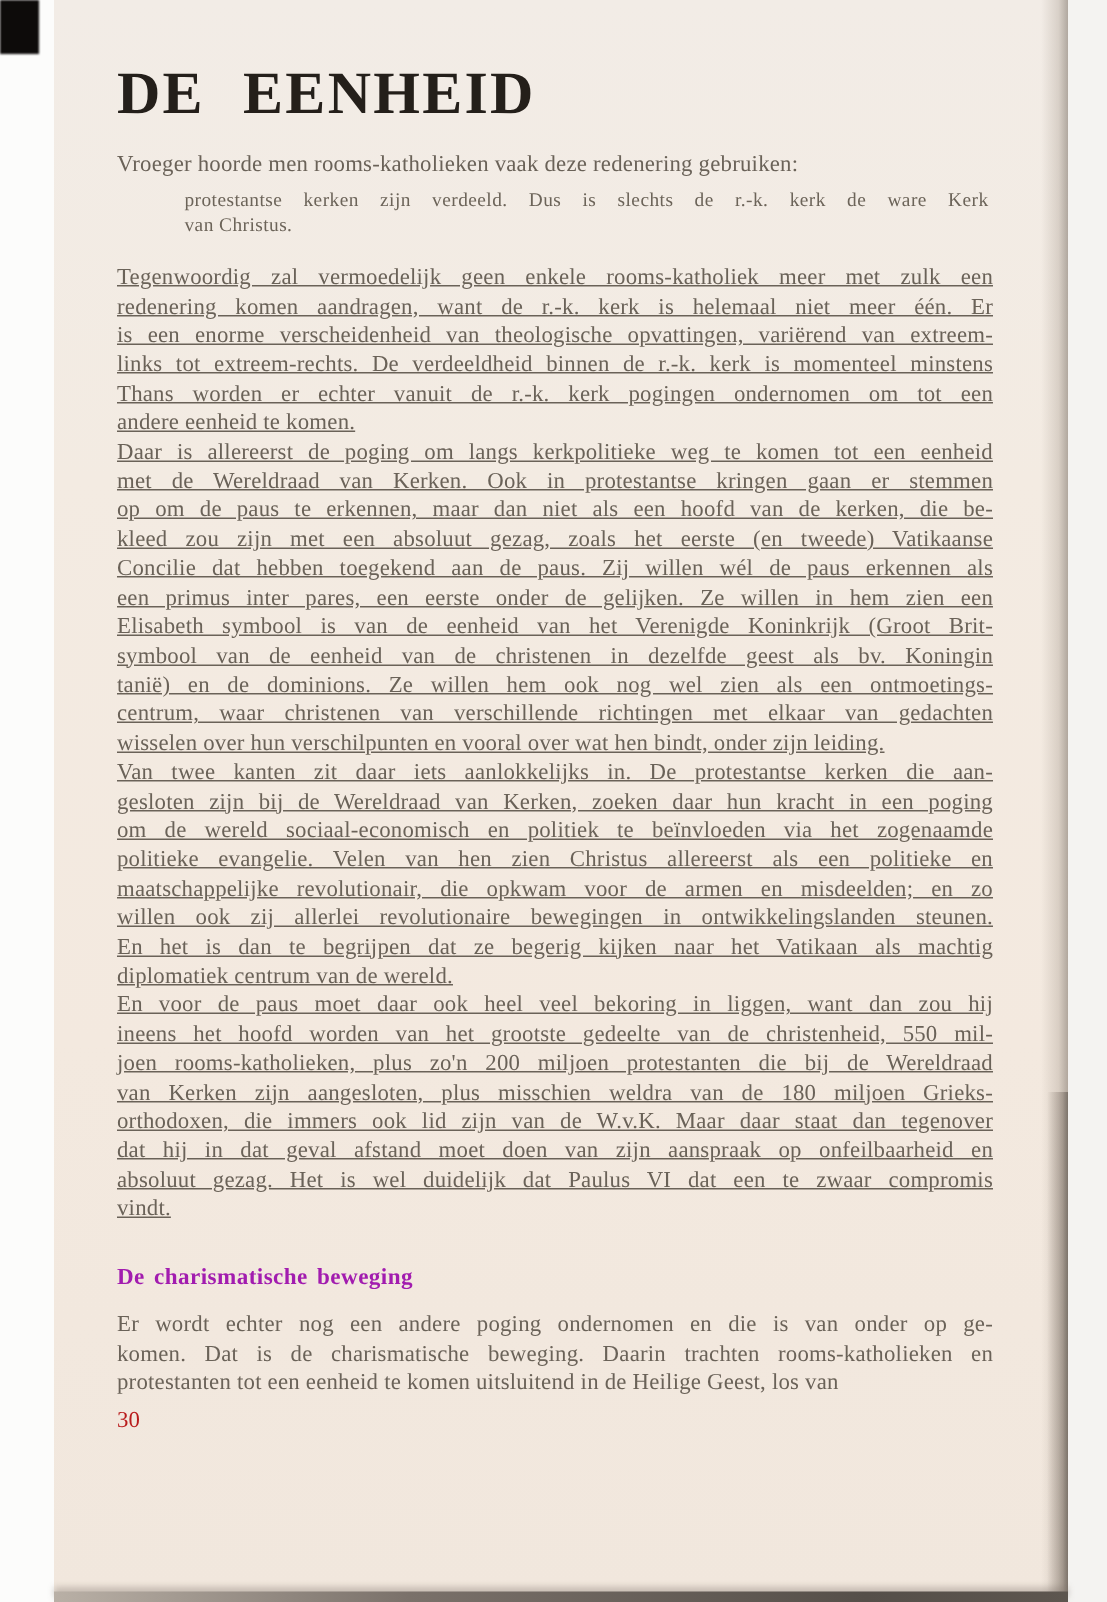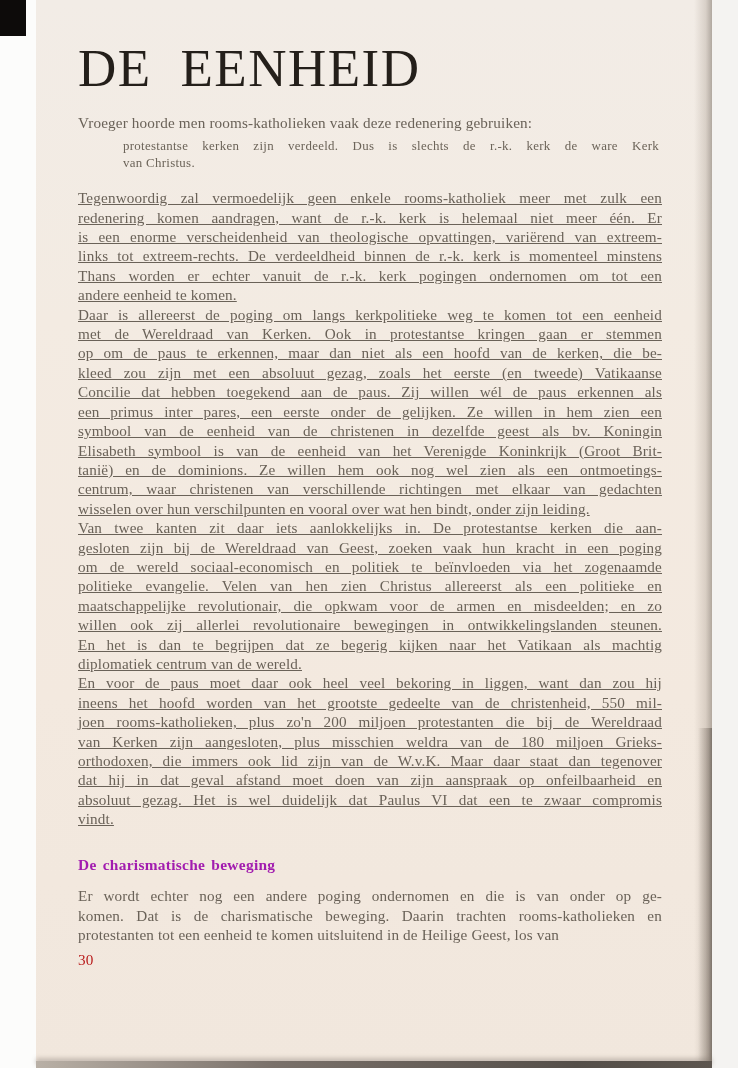--- a/index.html
+++ b/index.html
@@ -42,21 +42,21 @@
     letter-spacing:0.15px;
   }
   .line {
     text-align:justify;
     text-align-last:justify;
     line-height:19.4px;
   }
   .line.last { text-align-last:left; }
   .title {
     margin:42px 0 0 0;
-    font-size:53px; line-height:1; font-weight:normal;
+    font-size:40px; line-height:1; font-weight:bold;
     color:#241f1a;
     letter-spacing:1.5px; word-spacing:14px;
   }
   .intro { margin-top:18px; }
   .quote {
     margin:6px 0 0 45px; width:536px;
     color:#6c6459;
   }
   .quote .line { font-size:12.9px; line-height:16.4px; letter-spacing:0.3px; }
   .main-flow { margin-top:17px; }
@@ -103,29 +103,29 @@
         <div class="line">Thans worden er echter vanuit de r.-k. kerk pogingen ondernomen om tot een</div>
         <div class="line last">andere eenheid te komen.</div>
       </div>
       <div class="para">
         <div class="line">Daar is allereerst de poging om langs kerkpolitieke weg te komen tot een eenheid</div>
         <div class="line">met de Wereldraad van Kerken. Ook in protestantse kringen gaan er stemmen</div>
         <div class="line">op om de paus te erkennen, maar dan niet als een hoofd van de kerken, die be-</div>
         <div class="line">kleed zou zijn met een absoluut gezag, zoals het eerste (en tweede) Vatikaanse</div>
         <div class="line">Concilie dat hebben toegekend aan de paus. Zij willen wél de paus erkennen als</div>
         <div class="line">een primus inter pares, een eerste onder de gelijken. Ze willen in hem zien een</div>
+        <div class="line">Elisabeth symbool is van de eenheid van het Verenigde Koninkrijk (Groot Brit-</div>
         <div class="line">symbool van de eenheid van de christenen in dezelfde geest als bv. Koningin</div>
-        <div class="line">Elisabeth symbool is van de eenheid van het Verenigde Koninkrijk (Groot Brit-</div>
         <div class="line">tanië) en de dominions. Ze willen hem ook nog wel zien als een ontmoetings-</div>
         <div class="line">centrum, waar christenen van verschillende richtingen met elkaar van gedachten</div>
         <div class="line last">wisselen over hun verschilpunten en vooral over wat hen bindt, onder zijn leiding.</div>
       </div>
       <div class="para">
         <div class="line">Van twee kanten zit daar iets aanlokkelijks in. De protestantse kerken die aan-</div>
-        <div class="line">gesloten zijn bij de Wereldraad van Geest, zoeken vaak hun kracht in een poging</div>
+        <div class="line">gesloten zijn bij de Wereldraad van Kerken, zoeken daar hun kracht in een poging</div>
         <div class="line">om de wereld sociaal-economisch en politiek te beïnvloeden via het zogenaamde</div>
         <div class="line">politieke evangelie. Velen van hen zien Christus allereerst als een politieke en</div>
         <div class="line">maatschappelijke revolutionair, die opkwam voor de armen en misdeelden; en zo</div>
         <div class="line">willen ook zij allerlei revolutionaire bewegingen in ontwikkelingslanden steunen.</div>
         <div class="line">En het is dan te begrijpen dat ze begerig kijken naar het Vatikaan als machtig</div>
         <div class="line last">diplomatiek centrum van de wereld.</div>
       </div>
       <div class="para">
         <div class="line">En voor de paus moet daar ook heel veel bekoring in liggen, want dan zou hij</div>
         <div class="line">ineens het hoofd worden van het grootste gedeelte van de christenheid, 550 mil-</div>

